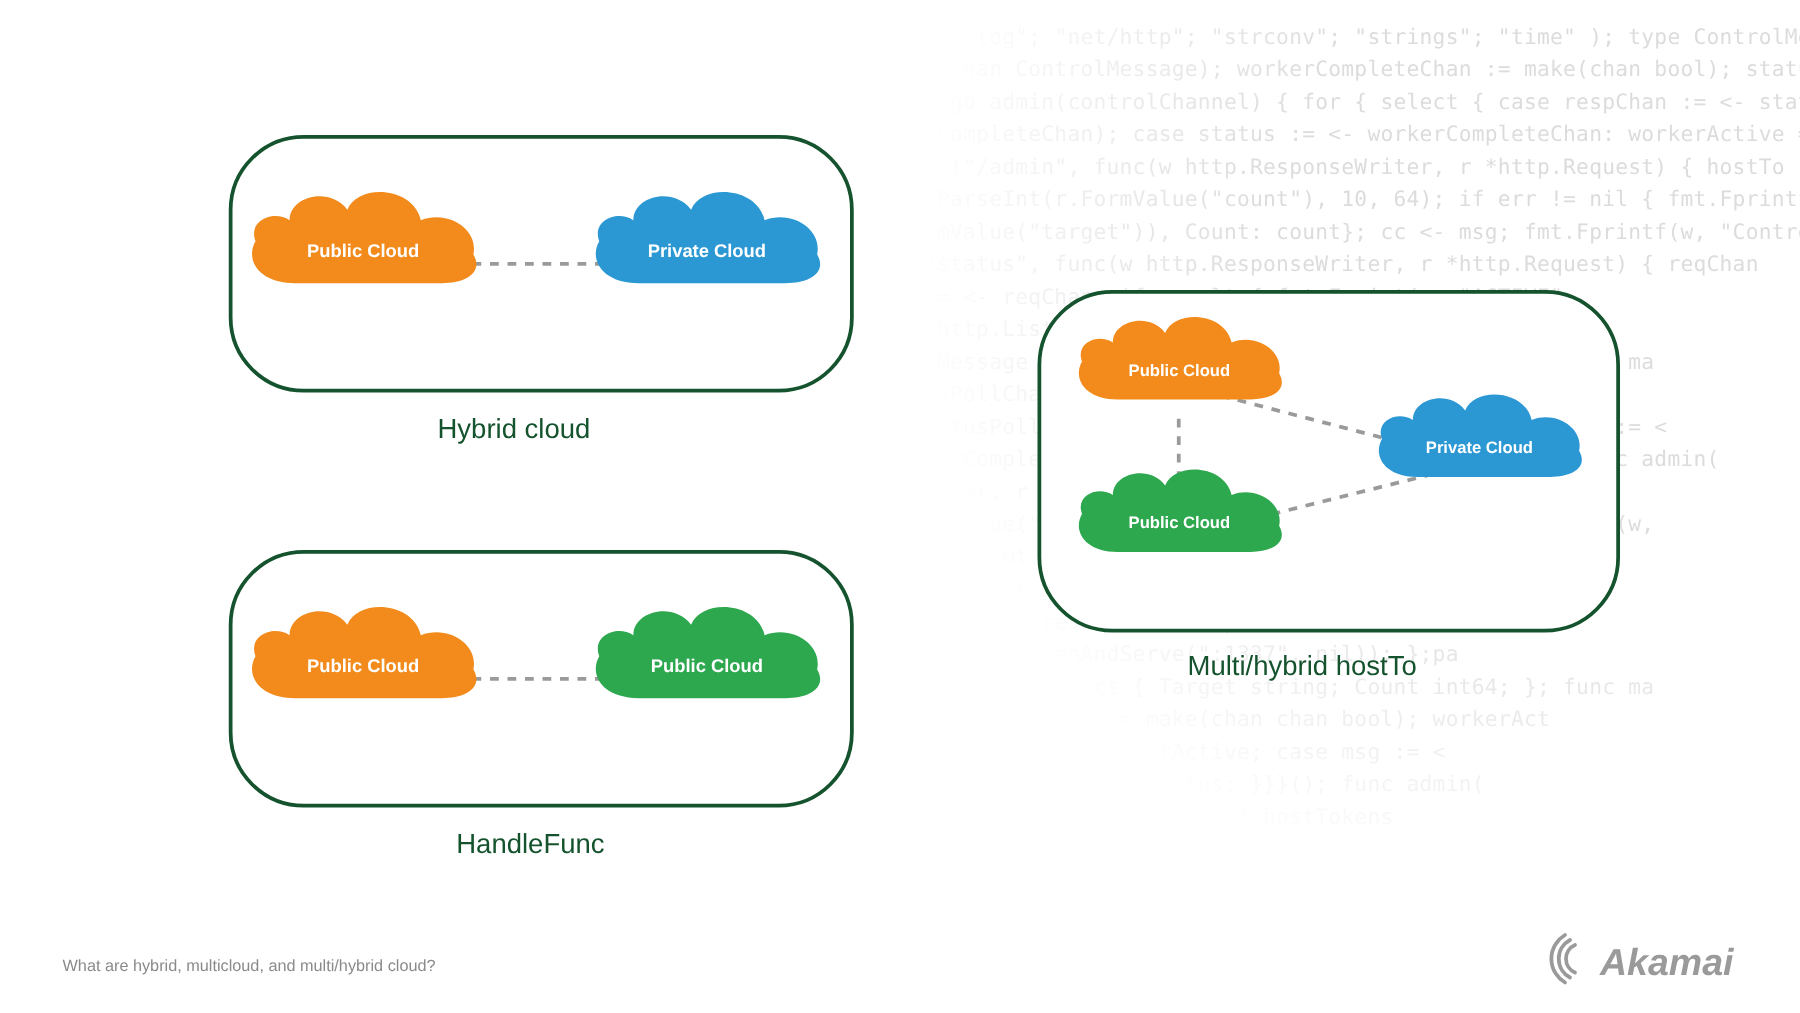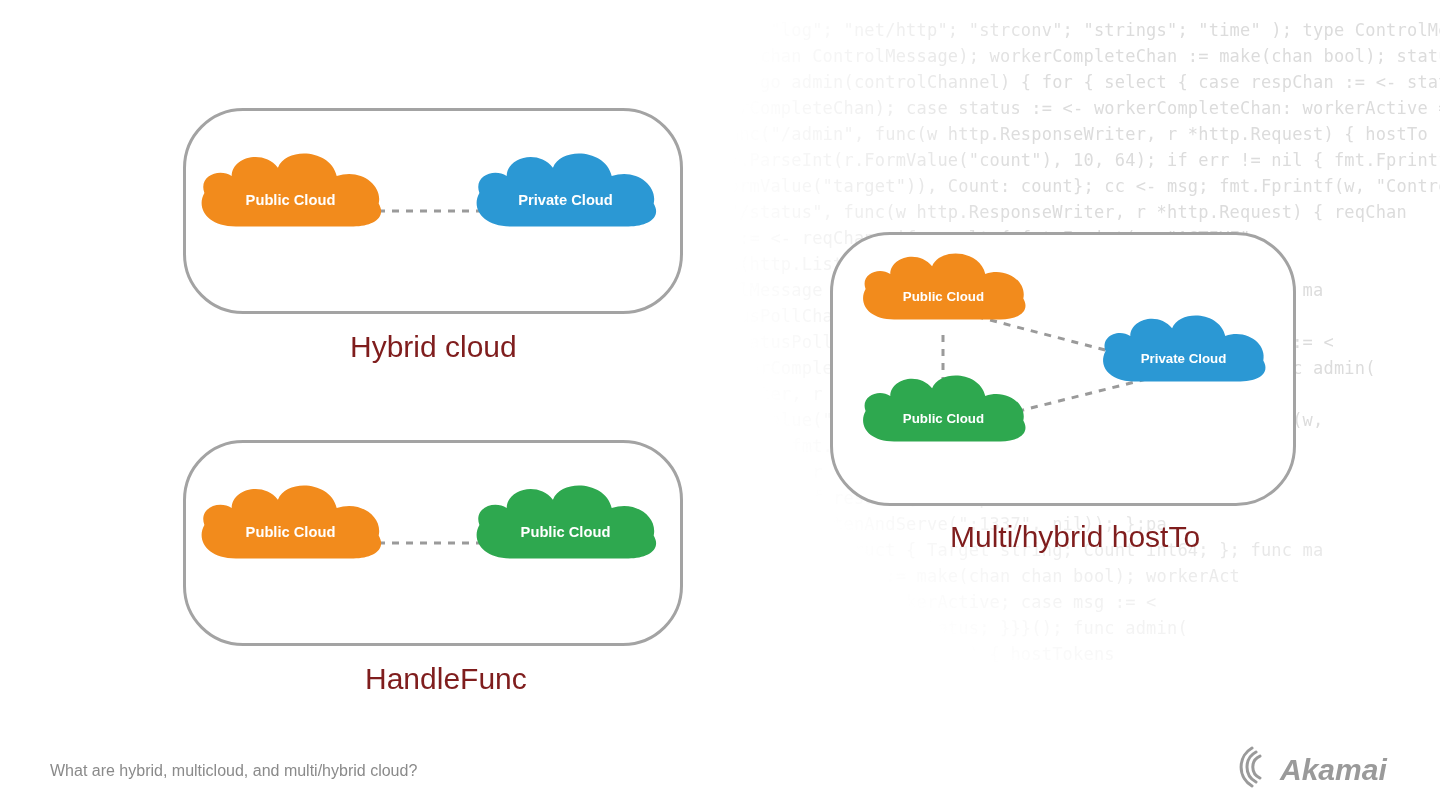--- a/index.html
+++ b/index.html
@@ -1,20 +1,20 @@
 <!DOCTYPE html>
 <html><head>
 <meta charset="utf-8">
 <style>
   html,body{margin:0;padding:0;width:1440px;height:810px;background:#fff;font-family:Helvetica,Arial,sans-serif;overflow:hidden;position:relative}
   .code-bg{position:absolute;top:0;right:0;width:920px;color:#dcdcdc;font-family:Menlo,Consolas,monospace;font-size:17px;line-height:26px;white-space:pre;pointer-events:none;letter-spacing:.2px;
     -webkit-mask-image:radial-gradient(ellipse 700px 700px at 80% 30%,#000 35%,transparent 75%);mask-image:radial-gradient(ellipse 700px 700px at 80% 30%,#000 35%,transparent 75%)}
-  .panel{position:absolute;border:3px solid #a3a3a3;border-radius:60px;background:#fff}
-  .caption{position:absolute;font-size:30px;color:#7f1d1d;font-weight:400}
-  .footer{position:absolute;left:50px;bottom:30px;font-size:16px;color:#8a8a8a}
+  .panel{position:absolute;border:3px solid #14532d;border-radius:60px;background:#fff}
+  .caption{position:absolute;font-size:22px;color:#14532d;font-weight:400}
+  .footer{position:absolute;left:50px;bottom:30px;font-size:13px;color:#8a8a8a}
   .logo{position:absolute;right:28px;bottom:18px;width:180px;height:50px;color:#000000}
   svg{display:block}
 </style>
 </head>
 <body>
 
 <pre class="code-bg" id="codebg">import ( "fmt"; "html"; "log"; "net/http"; "strconv"; "strings"; "time" ); type ControlMessage struct { Target string; Co
 controlChannel := make(chan ControlMessage); workerCompleteChan := make(chan bool); statusPollChannel := make(chan chan bool);
 workerActive := false; go admin(controlChannel) { for { select { case respChan := &lt;- statusPollChannel: respChan &lt;- workerActive; case
 go doStuff(msg, workerCompleteChan); case status := &lt;- workerCompleteChan: workerActive = status;

